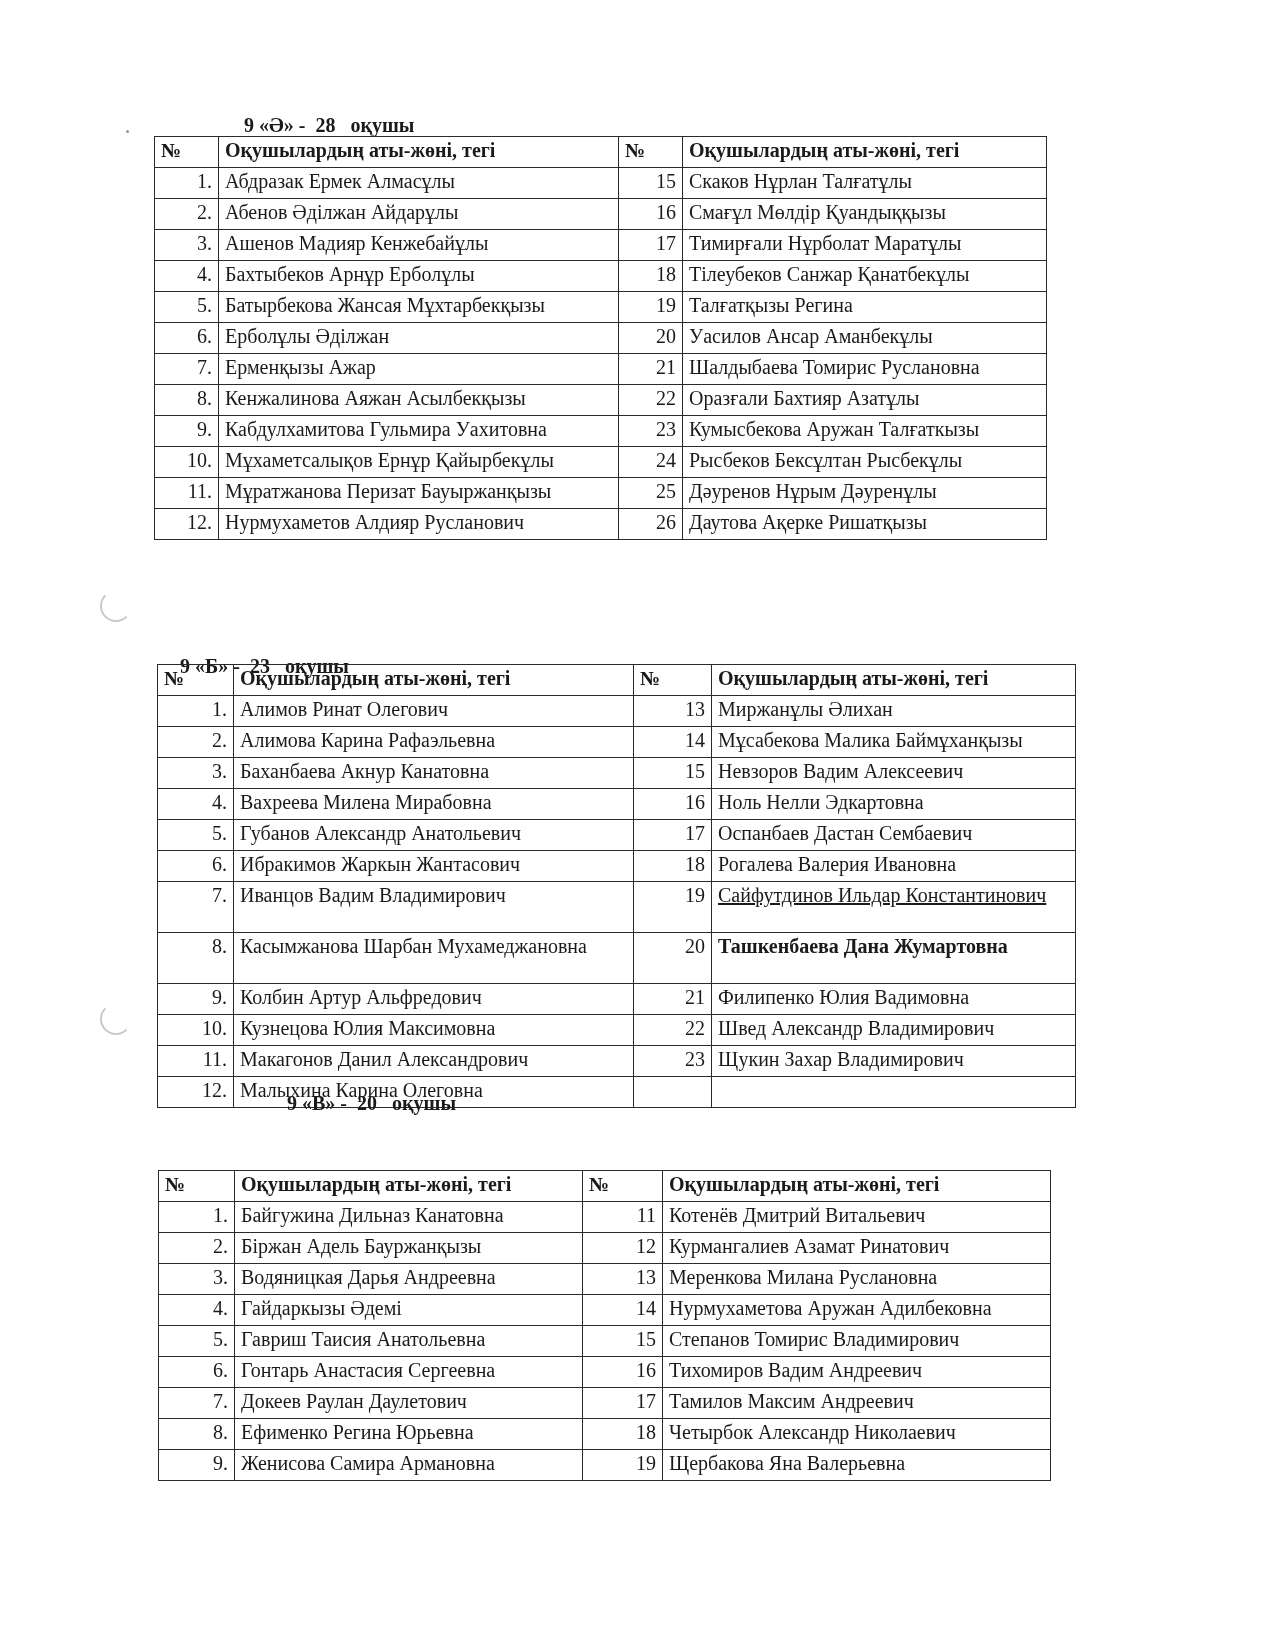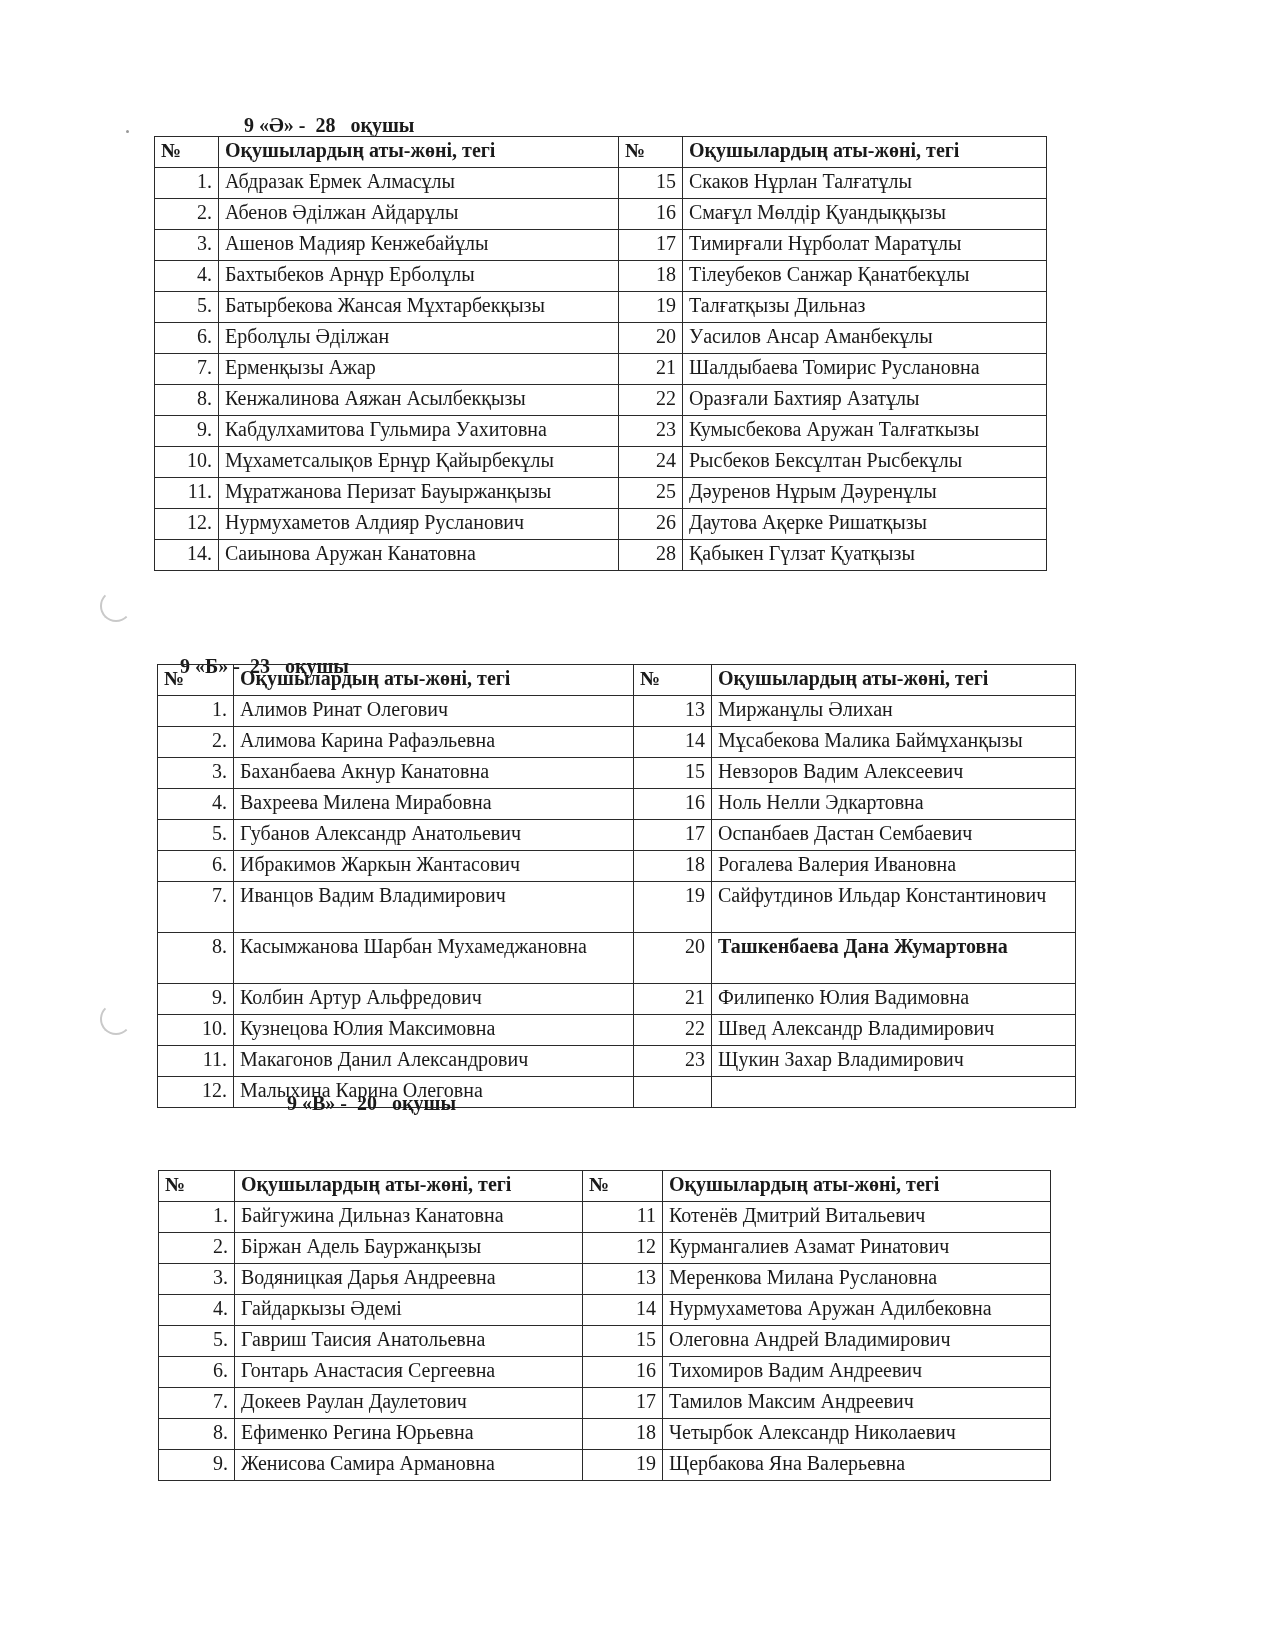--- a/index.html
+++ b/index.html
@@ -76,21 +76,21 @@
       <tr>
         <td class="num">4.</td>
         <td class="name">Бахтыбеков Арнұр Ерболұлы</td>
         <td class="num">18</td>
         <td class="name">Тілеубеков Санжар Қанатбекұлы</td>
       </tr>
       <tr>
         <td class="num">5.</td>
         <td class="name">Батырбекова Жансая Мұхтарбекқызы</td>
         <td class="num">19</td>
-        <td class="name">Талғатқызы Дильназ</td>
+        <td class="name">Талғатқызы Регина</td>
       </tr>
       <tr>
         <td class="num">6.</td>
         <td class="name">Ерболұлы Әділжан</td>
         <td class="num">20</td>
         <td class="name">Уасилов  Ансар Аманбекұлы</td>
       </tr>
       <tr>
         <td class="num">7.</td>
         <td class="name">Ерменқызы Ажар</td>
@@ -119,26 +119,20 @@
         <td class="num">11.</td>
         <td class="name">Мұратжанова Перизат  Бауыржанқызы</td>
         <td class="num">25</td>
         <td class="name">Дәуренов Нұрым Дәуренұлы</td>
       </tr>
       <tr>
         <td class="num">12.</td>
         <td class="name">Нурмухаметов Алдияр Русланович</td>
         <td class="num">26</td>
         <td class="name">Даутова Ақерке Ришатқызы</td>
-      </tr>
-      <tr>
-        <td class="num">14.</td>
-        <td class="name">Саиынова Аружан Канатовна</td>
-        <td class="num">28</td>
-        <td class="name">Қабыкен Гүлзат Қуатқызы</td>
       </tr>
     </tbody>
 </table>
 
 <div class="caption" style="left:180px;top:643px;margin-top:12px;">9 «Б» -  23   оқушы</div>
 <table class="roster" style="left:157px;top:664px;width:918px;">
   <colgroup>
       <col style="width:76px">
       <col style="width:400px">
       <col style="width:78px">
@@ -186,21 +180,21 @@
       <tr>
         <td class="num">6.</td>
         <td class="name">Ибракимов Жаркын Жантасович</td>
         <td class="num">18</td>
         <td class="name">Рогалева Валерия Ивановна</td>
       </tr>
       <tr>
         <td class="num" style="height: 50px;">7.</td>
         <td class="name wrap" style="height: 50px;">Иванцов Вадим Владимирович</td>
         <td class="num" style="height: 50px;">19</td>
-        <td class="name wrap" style="height: 50px;">Сайфутдинов Ильдар Константинович</td>
+        <td class="name wrap" style="height: 50px; text-decoration: underline;">Сайфутдинов Ильдар Константинович</td>
       </tr>
       <tr>
         <td class="num" style="height: 50px;">8.</td>
         <td class="name wrap" style="height: 50px; margin-top: 9px;">Касымжанова Шарбан Мухамеджановна</td>
         <td class="num" style="height: 50px;">20</td>
         <td class="name wrap" style="height: 50px; font-weight: bold;">Ташкенбаева Дана Жумартовна</td>
       </tr>
       <tr>
         <td class="num">9.</td>
         <td class="name">Колбин Артур Альфредович</td>
@@ -266,21 +260,21 @@
       <tr>
         <td class="num">4.</td>
         <td class="name">Гайдаркызы Әдемі</td>
         <td class="num">14</td>
         <td class="name">Нурмухаметова Аружан Адилбековна</td>
       </tr>
       <tr>
         <td class="num">5.</td>
         <td class="name">Гавриш Таисия Анатольевна</td>
         <td class="num">15</td>
-        <td class="name">Олеговна Андрей Владимирович</td>
+        <td class="name">Степанов Томирис Владимирович</td>
       </tr>
       <tr>
         <td class="num">6.</td>
         <td class="name">Гонтарь Анастасия Сергеевна</td>
         <td class="num">16</td>
         <td class="name">Тихомиров Вадим Андреевич</td>
       </tr>
       <tr>
         <td class="num">7.</td>
         <td class="name">Докеев Раулан Даулетович</td>

